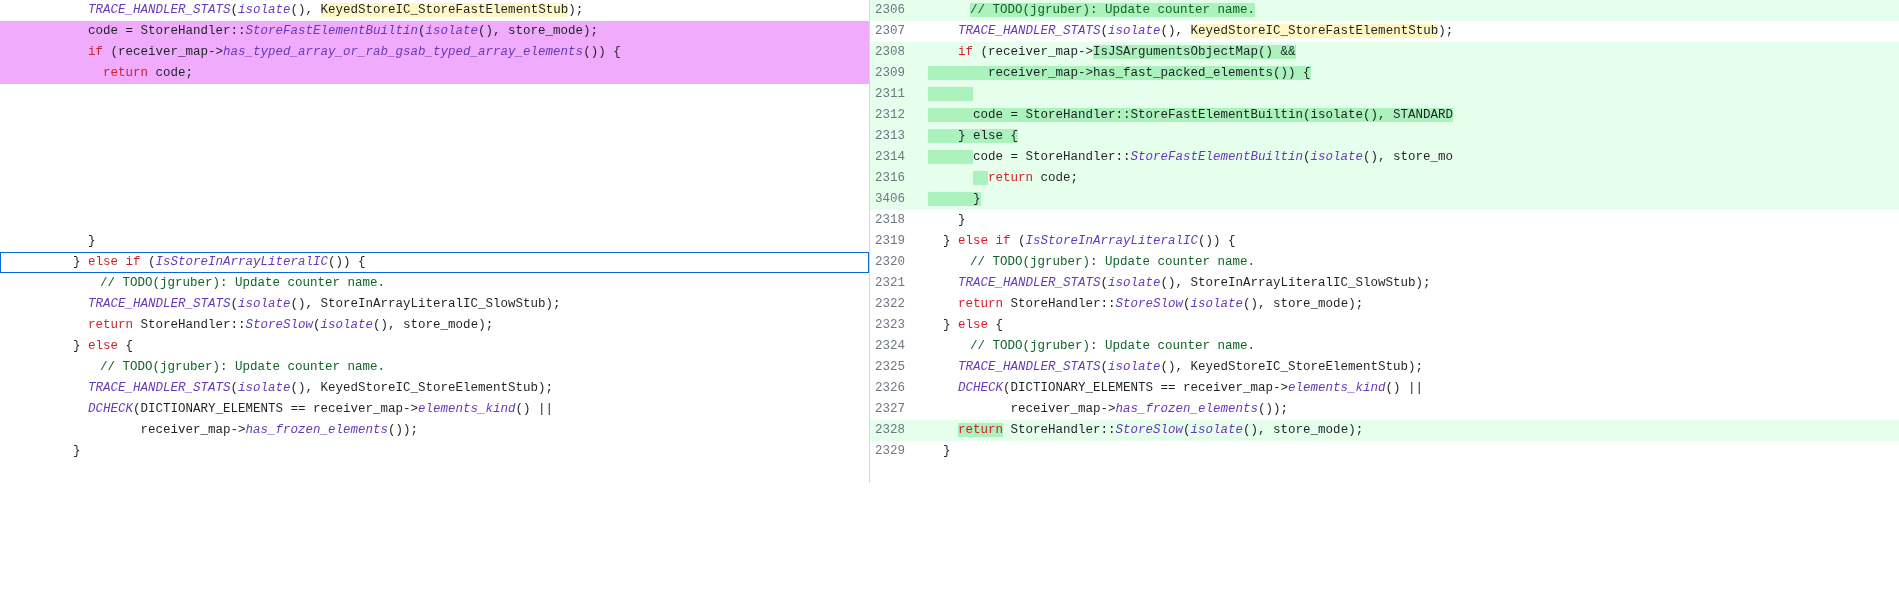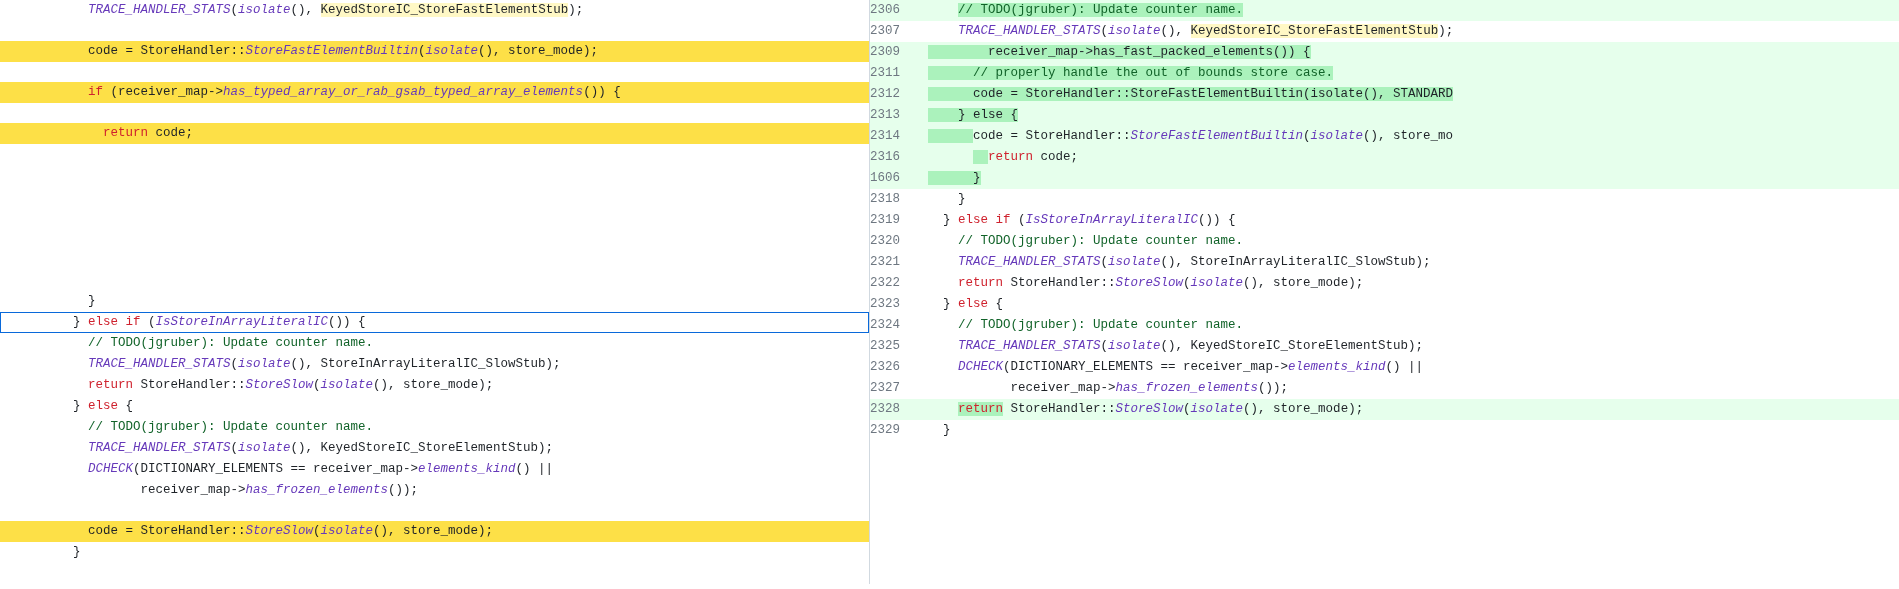--- a/index.html
+++ b/index.html
@@ -20,38 +20,38 @@
   }
   .side-left { width: 870px; border-right: 1px solid #d1d9e0; }
   .side-right { flex: 1; }
   .row {
     display: flex;
     height: 21px;
     white-space: pre;
   }
   .lineno {
     width: 50px;
-    text-align: left;
+    text-align: center;
     padding-right: 10px;
     color: #6e7781;
     user-select: none;
     flex-shrink: 0;
   }
   .code {
     flex: 1;
     padding-left: 8px;
     overflow: hidden;
   }
-  .bg-del { background: #fde047; margin-top: 20px; }
+  .bg-del { background: #f0abfc; }
   .bg-add { background: #e6ffec; }
   .bg-add-strong { background: #abf2bc; }
   .sel { outline: 1px solid #0969da; outline-offset: -1px; }
   .hl { background: #fff8c5; font-family: Liberation Mono, monospace; }
   .tok-k { color: #cf222e; }
-  .tok-c { color: #116329; }
+  .tok-c { color: #116329; margin-left: 12px; }
   .tok-fn { color: #6639ba; font-style: italic; }
 </style>
 </head>
 <body>
 
 <div class="diff-container">
   <div class="side side-left" id="left-pane">
       <div class="row "><div class="lineno "></div><div class="code"><span>    </span><span class="tok-fn">TRACE_HANDLER_STATS</span><span>(</span><span class="tok-fn">isolate</span><span>(), </span><span class="hl">KeyedStoreIC_StoreFastElementStub</span><span>);</span></div></div>
       <div class="row bg-del"><div class="lineno bg-del"></div><div class="code"><span>    code = StoreHandler::</span><span class="tok-fn">StoreFastElementBuiltin</span><span>(</span><span class="tok-fn">isolate</span><span>(), store_mode);</span></div></div>
       <div class="row bg-del"><div class="lineno bg-del"></div><div class="code"><span>    </span><span class="tok-k">if</span><span> (receiver_map-&gt;</span><span class="tok-fn">has_typed_array_or_rab_gsab_typed_array_elements</span><span>()) {</span></div></div>
@@ -66,34 +66,34 @@
       <div class="row "><div class="lineno "></div><div class="code"><span>    }</span></div></div>
       <div class="row  sel"><div class="lineno "></div><div class="code"><span>  } </span><span class="tok-k">else</span><span> </span><span class="tok-k">if</span><span> (</span><span class="tok-fn">IsStoreInArrayLiteralIC</span><span>()) {</span></div></div>
       <div class="row "><div class="lineno "></div><div class="code"><span>    </span><span class="tok-c">// TODO(jgruber): Update counter name.</span></div></div>
       <div class="row "><div class="lineno "></div><div class="code"><span>    </span><span class="tok-fn">TRACE_HANDLER_STATS</span><span>(</span><span class="tok-fn">isolate</span><span>(), StoreInArrayLiteralIC_SlowStub);</span></div></div>
       <div class="row "><div class="lineno "></div><div class="code"><span>    </span><span class="tok-k">return</span><span> StoreHandler::</span><span class="tok-fn">StoreSlow</span><span>(</span><span class="tok-fn">isolate</span><span>(), store_mode);</span></div></div>
       <div class="row "><div class="lineno "></div><div class="code"><span>  } </span><span class="tok-k">else</span><span> {</span></div></div>
       <div class="row "><div class="lineno "></div><div class="code"><span>    </span><span class="tok-c">// TODO(jgruber): Update counter name.</span></div></div>
       <div class="row "><div class="lineno "></div><div class="code"><span>    </span><span class="tok-fn">TRACE_HANDLER_STATS</span><span>(</span><span class="tok-fn">isolate</span><span>(), KeyedStoreIC_StoreElementStub);</span></div></div>
       <div class="row "><div class="lineno "></div><div class="code"><span>    </span><span class="tok-fn">DCHECK</span><span>(DICTIONARY_ELEMENTS == receiver_map-&gt;</span><span class="tok-fn">elements_kind</span><span>() ||</span></div></div>
       <div class="row "><div class="lineno "></div><div class="code"><span>           receiver_map-&gt;</span><span class="tok-fn">has_frozen_elements</span><span>());</span></div></div>
-      <div class="row bg-del"><div class="lineno bg-del"></div><div class="code"><span>    code = StoreHandler::</span><span class="tok-fn">StoreSlow</span><span>(</span><span class="tok-fn">isolate</span><span>(), store_mode);</span></div></div>
       <div class="row "><div class="lineno "></div><div class="code"><span>  }</span></div></div>
       <div class="row "><div class="lineno "></div><div class="code"></div></div>
     </div>
   <div class="side side-right" id="right-pane">
       <div class="row bg-add"><div class="lineno bg-add">2306</div><div class="code"><span>    </span><span class="tok-c bg-add-strong">// TODO(jgruber): Update counter name.</span></div></div>
       <div class="row "><div class="lineno ">2307</div><div class="code"><span>    </span><span class="tok-fn">TRACE_HANDLER_STATS</span><span>(</span><span class="tok-fn">isolate</span><span>(), </span><span class="hl">KeyedStoreIC_StoreFastElementStub</span><span>);</span></div></div>
+      <div class="row bg-add"><div class="lineno bg-add">2308</div><div class="code"><span>    </span><span class="tok-k">if</span><span> (receiver_map-&gt;</span><span class="bg-add-strong">IsJSArgumentsObjectMap() &amp;&amp;</span></div></div>
       <div class="row bg-add"><div class="lineno bg-add">2309</div><div class="code"><span class="bg-add-strong">        receiver_map-&gt;has_fast_packed_elements()) {</span></div></div>
-      <div class="row bg-add"><div class="lineno bg-add">2311</div><div class="code"><span class="bg-add-strong">      </span><span class="tok-c bg-add-strong">// properly handle the out of bounds store case.</span></div></div>
+      <div class="row bg-add"><div class="lineno bg-add">2311</div><div class="code"><span class="bg-add-strong">      </span></div></div>
       <div class="row bg-add"><div class="lineno bg-add">2312</div><div class="code"><span class="bg-add-strong">      code = StoreHandler::StoreFastElementBuiltin(isolate(), STANDARD</span></div></div>
       <div class="row bg-add"><div class="lineno bg-add">2313</div><div class="code"><span class="bg-add-strong">    } else {</span></div></div>
       <div class="row bg-add"><div class="lineno bg-add">2314</div><div class="code"><span class="bg-add-strong">      </span><span>code = StoreHandler::</span><span class="tok-fn">StoreFastElementBuiltin</span><span>(</span><span class="tok-fn">isolate</span><span>(), store_mo</span></div></div>
       <div class="row bg-add"><div class="lineno bg-add">2316</div><div class="code"><span>      </span><span class="bg-add-strong">  </span><span class="tok-k">return</span><span> code;</span></div></div>
-      <div class="row bg-add"><div class="lineno bg-add">1606</div><div class="code"><span class="bg-add-strong">      </span><span class="bg-add-strong">}</span></div></div>
+      <div class="row bg-add"><div class="lineno bg-add">3406</div><div class="code"><span class="bg-add-strong">      </span><span class="bg-add-strong">}</span></div></div>
       <div class="row "><div class="lineno ">2318</div><div class="code"><span>    }</span></div></div>
       <div class="row "><div class="lineno ">2319</div><div class="code"><span>  } </span><span class="tok-k">else</span><span> </span><span class="tok-k">if</span><span> (</span><span class="tok-fn">IsStoreInArrayLiteralIC</span><span>()) {</span></div></div>
       <div class="row "><div class="lineno ">2320</div><div class="code"><span>    </span><span class="tok-c">// TODO(jgruber): Update counter name.</span></div></div>
       <div class="row "><div class="lineno ">2321</div><div class="code"><span>    </span><span class="tok-fn">TRACE_HANDLER_STATS</span><span>(</span><span class="tok-fn">isolate</span><span>(), StoreInArrayLiteralIC_SlowStub);</span></div></div>
       <div class="row "><div class="lineno ">2322</div><div class="code"><span>    </span><span class="tok-k">return</span><span> StoreHandler::</span><span class="tok-fn">StoreSlow</span><span>(</span><span class="tok-fn">isolate</span><span>(), store_mode);</span></div></div>
       <div class="row "><div class="lineno ">2323</div><div class="code"><span>  } </span><span class="tok-k">else</span><span> {</span></div></div>
       <div class="row "><div class="lineno ">2324</div><div class="code"><span>    </span><span class="tok-c">// TODO(jgruber): Update counter name.</span></div></div>
       <div class="row "><div class="lineno ">2325</div><div class="code"><span>    </span><span class="tok-fn">TRACE_HANDLER_STATS</span><span>(</span><span class="tok-fn">isolate</span><span>(), KeyedStoreIC_StoreElementStub);</span></div></div>
       <div class="row "><div class="lineno ">2326</div><div class="code"><span>    </span><span class="tok-fn">DCHECK</span><span>(DICTIONARY_ELEMENTS == receiver_map-&gt;</span><span class="tok-fn">elements_kind</span><span>() ||</span></div></div>
       <div class="row "><div class="lineno ">2327</div><div class="code"><span>           receiver_map-&gt;</span><span class="tok-fn">has_frozen_elements</span><span>());</span></div></div>

